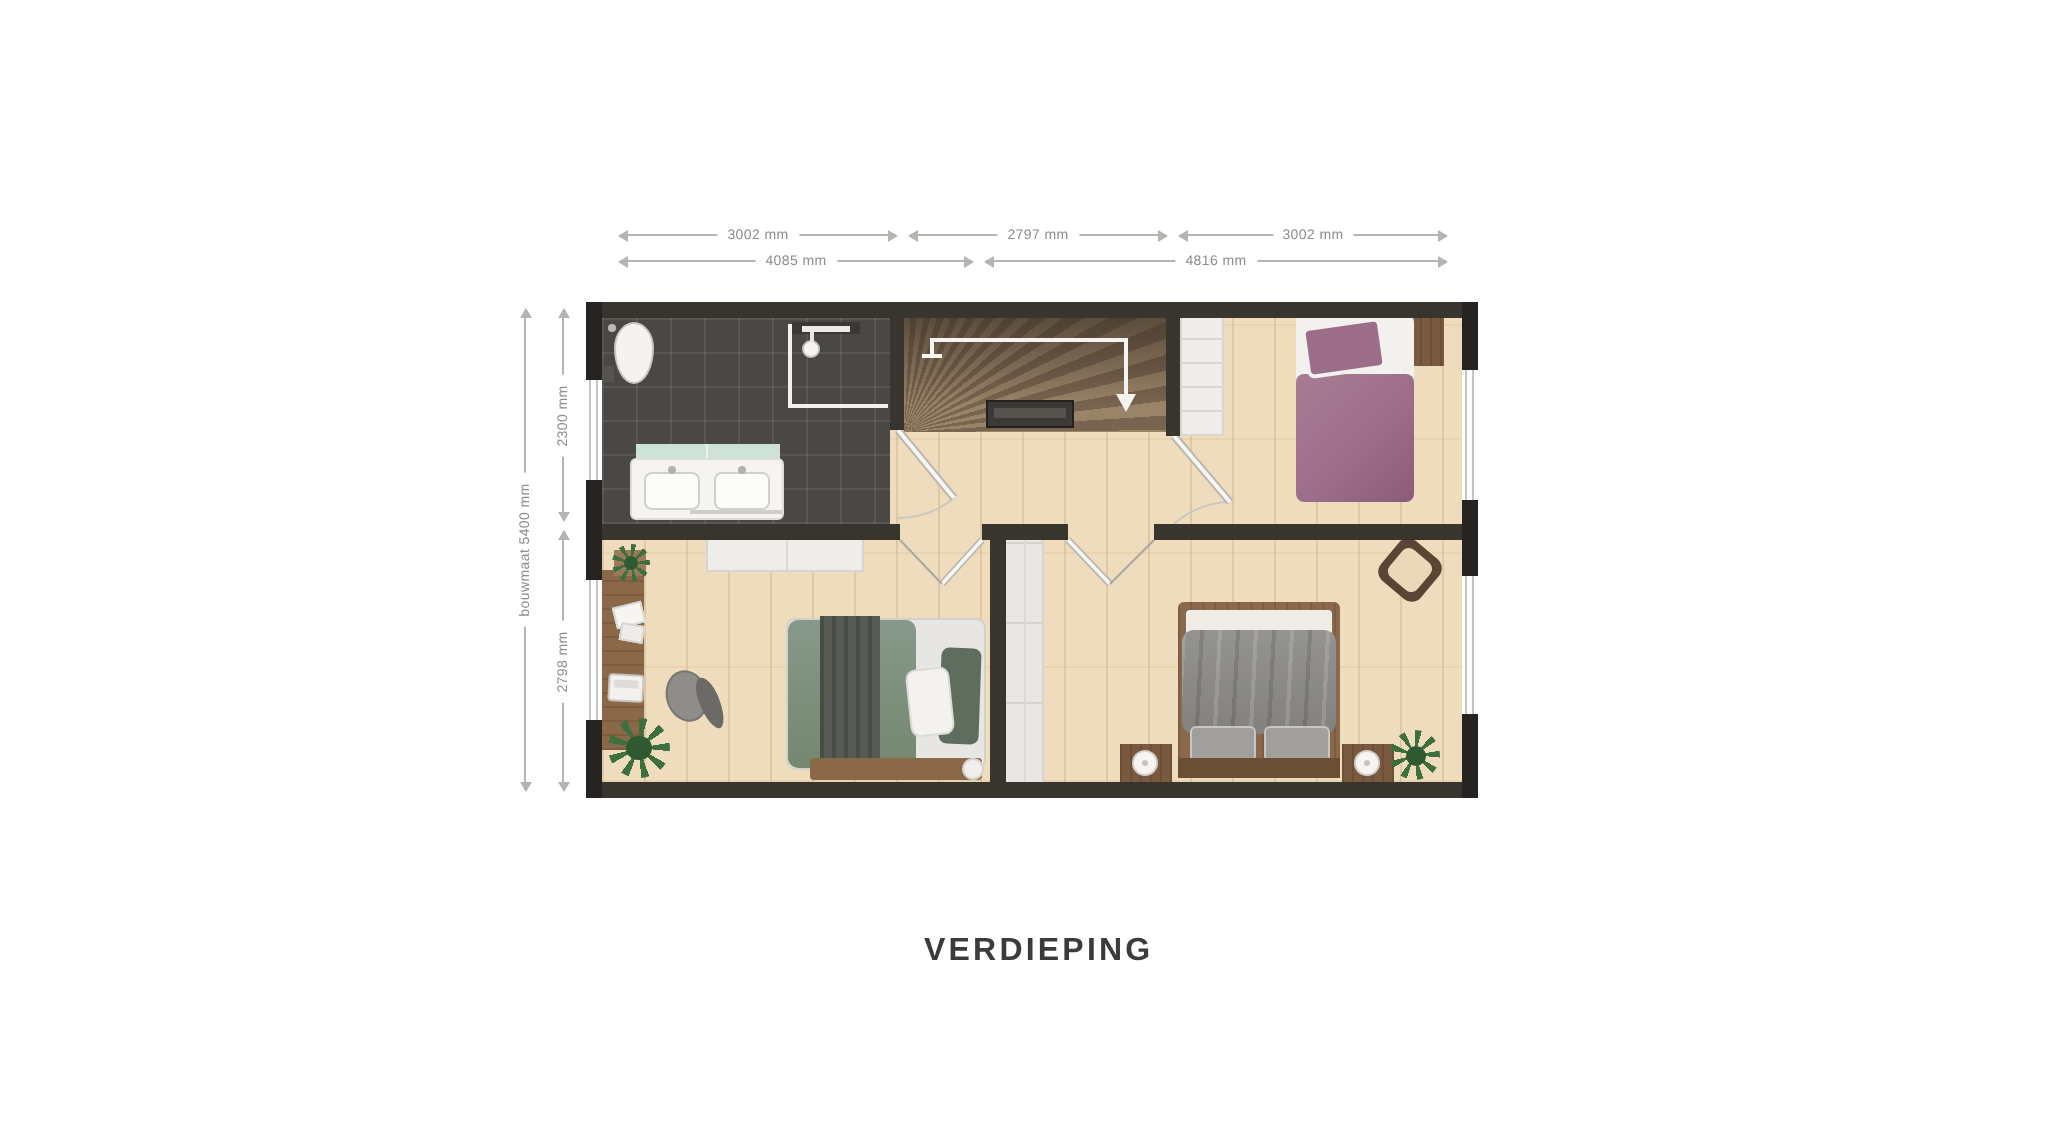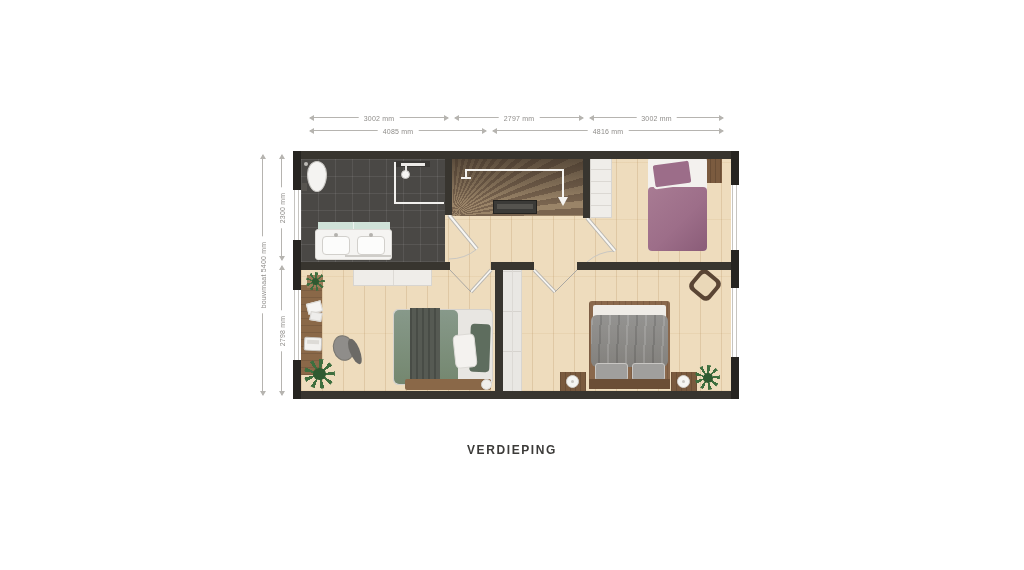--- a/index.html
+++ b/index.html
@@ -42,21 +42,21 @@
   .whitebox{position:absolute;background:#efede9;border:1px solid #d8d5d0;box-sizing:border-box;}
   .lamp{position:absolute;width:13px;height:13px;border-radius:50%;background:#f6f5f2;
         border:1px solid #d4d1cc;box-sizing:border-box;}
   .lamp::after{content:"";position:absolute;left:4px;top:4px;width:3px;height:3px;border-radius:50%;background:#c9c6c1;}
   .nightstand{position:absolute;background:#7a5a3e;
         background-image:repeating-linear-gradient(90deg, rgba(0,0,0,.12) 0 1px, transparent 1px 5px);}
   .plantburst{position:absolute;border-radius:50%;
         background:repeating-conic-gradient(#3e6f3f 0deg 16deg, rgba(62,111,63,0) 16deg 40deg);}
   .plantburst::after{content:"";position:absolute;left:30%;top:30%;width:40%;height:40%;
         border-radius:50%;background:#2f5a31;}
-  .title{position:absolute;font-size:12px;font-weight:bold;letter-spacing:1.6px;color:#3c3b39;}
+  .title{position:absolute;font-size:16px;font-weight:bold;letter-spacing:1.6px;color:#3c3b39;margin-top:24px;}
 </style>
 </head>
 <body>
 
 <div class="canvas">
 
   <div class="dim-h" style="left:310px;top:117px;width:138px;">
     <span class="lbl">3002 mm</span>
     </div>
   <div class="dim-h" style="left:455px;top:117px;width:128px;">

